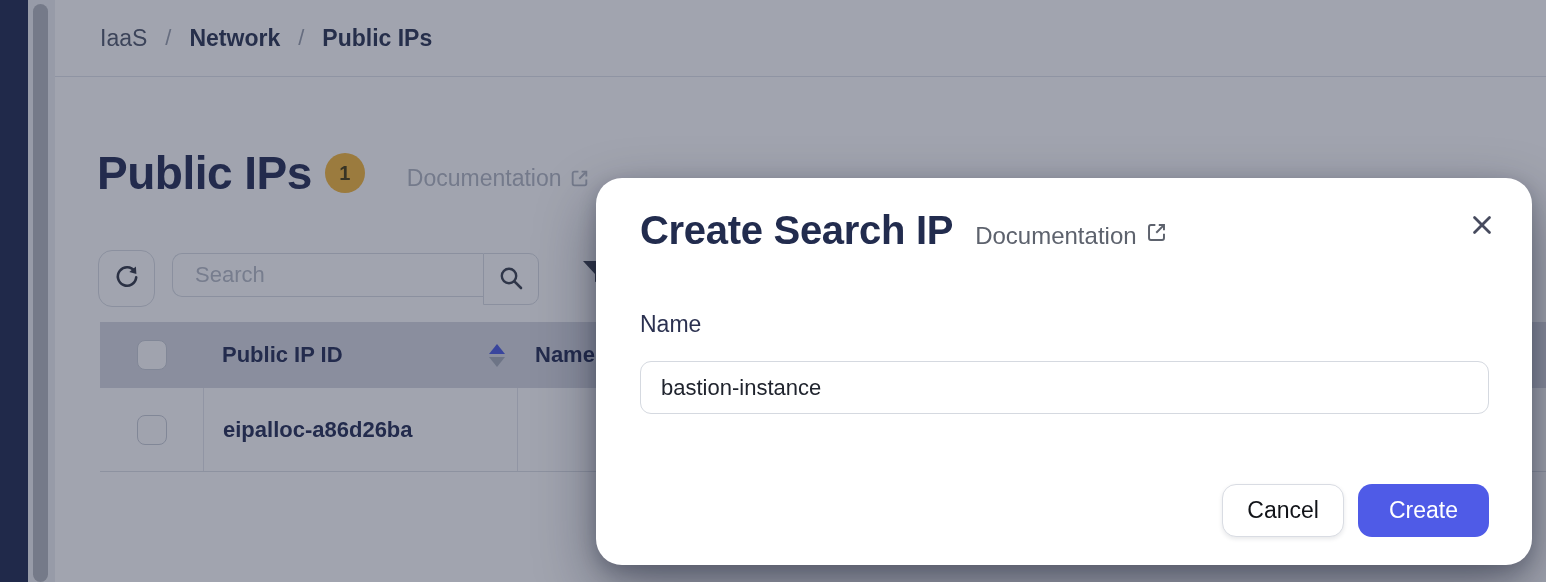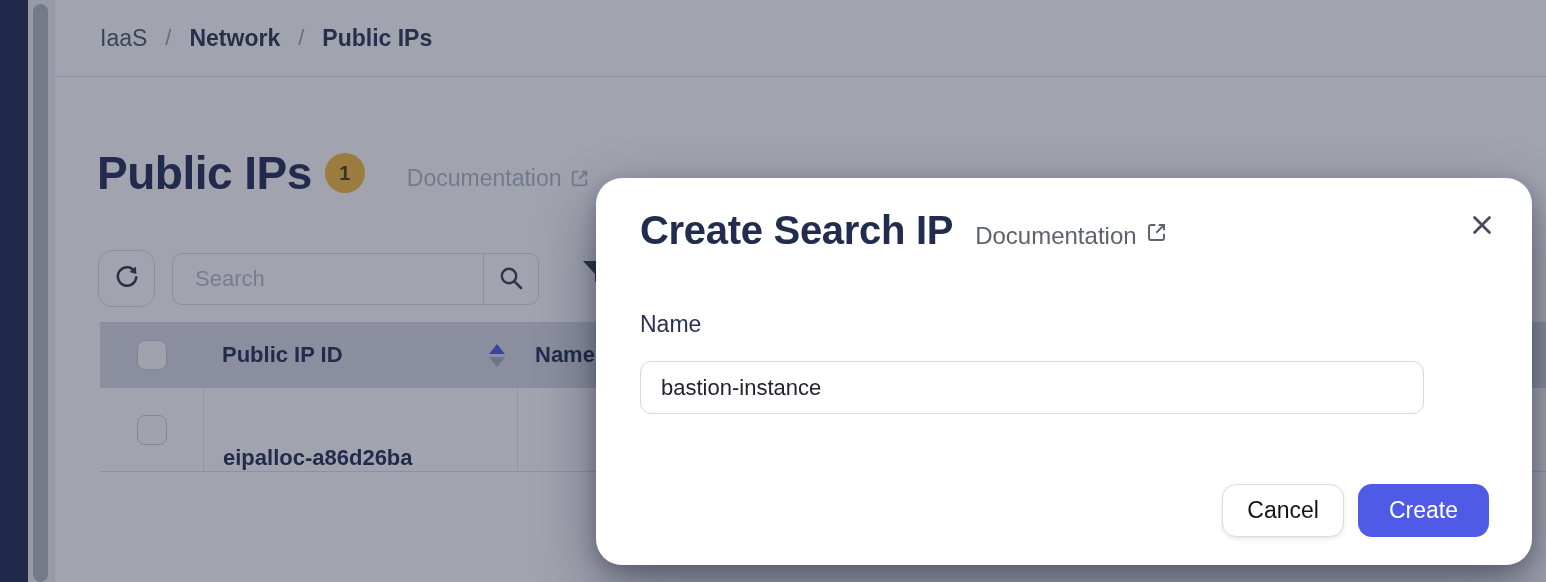--- a/index.html
+++ b/index.html
@@ -21,49 +21,49 @@
   .content { position:absolute; left:0; right:0; top:101px; bottom:0; background:#fff; }
 
   .page-head { position:absolute; left:42px; top:45px; display:flex; align-items:center; }
   .page-title { font-size:46px; font-weight:bold; color:#263056; letter-spacing:-0.5px; }
   .count-badge { width:40px; height:40px; border-radius:50%; background:#f5b83d; color:#4a3f12; font-size:20px; font-weight:600; display:flex; align-items:center; justify-content:center; margin-left:13px; }
   .doc-link { display:flex; align-items:center; gap:7px; margin-left:42px; margin-top:10px; color:#b2b7c2; font-size:23px; cursor:pointer; }
   .doc-link svg { display:block; }
 
   .btn-refresh { position:absolute; left:43px; top:149px; width:57px; height:57px; border:1px solid #d9dde3; border-radius:14px; background:#fff; display:flex; align-items:center; justify-content:center; cursor:pointer; }
   .search-group { position:absolute; left:117px; top:152px; height:52px; display:flex; }
-  .search-input { width:311px; height:52px; border:1px solid #d9dde3; border-right:none; border-radius:10px 0 0 10px; font-size:22px; padding:0 22px; color:#20242e; background:#fff; outline:none; }
+  .search-input { width:311px; height:44px; border:1px solid #d9dde3; border-right:none; border-radius:10px 0 0 10px; font-size:22px; padding:0 22px; color:#20242e; background:#fff; outline:none; }
   .search-input::placeholder { color:#b7bcc6; }
   .search-btn { width:56px; height:52px; border:1px solid #d9dde3; border-radius:0 10px 10px 0; background:#fff; display:flex; align-items:center; justify-content:center; cursor:pointer; }
   .filter-btn { position:absolute; left:526px; top:158px; width:34px; height:32px; background:transparent; border:none; cursor:pointer; }
 
   .table { position:absolute; left:45px; right:0; top:221px; }
   .thead { display:flex; height:66px; background:#d7dae2; align-items:center; }
   .trow { display:flex; height:84px; background:#fff; border-bottom:1px solid #dde0e6; align-items:center; }
   .col-check { width:103px; display:flex; align-items:center; padding-left:37px; align-self:stretch; }
   .col-id { width:314px; display:flex; align-items:center; padding-left:19px; padding-right:12px; align-self:stretch; }
   .col-name { flex:1; display:flex; align-items:center; padding-left:18px; align-self:stretch; }
-  .trow .col-id, .trow .col-name { border-left:1px solid #e3e6ec;align-items:flex-end; }
+  .trow .col-id, .trow .col-name { border-left:1px solid #e3e6ec; }
   .th-label { font-size:22px; font-weight:bold; color:#263056; }
   .cell-id { font-size:22px; font-weight:bold; color:#263056; }
   .checkbox { width:30px; height:30px; border:1.5px solid #c9cdd6; border-radius:8px; background:#fdfdfe; cursor:pointer; }
   .sort { margin-left:auto; display:flex; flex-direction:column; gap:3px; cursor:pointer; }
   .sort .up { width:0; height:0; border-left:8px solid transparent; border-right:8px solid transparent; border-bottom:10px solid #4c5ce0; }
   .sort .down { width:0; height:0; border-left:8px solid transparent; border-right:8px solid transparent; border-top:10px solid #a6acb9; }
 
   
   .backdrop { position:absolute; inset:0; background:rgba(30,38,64,0.42); z-index:40; }
   .modal { position:absolute; left:596px; top:178px; width:936px; height:387px; background:#fff; border-radius:26px; z-index:50;
            box-shadow:0 24px 60px rgba(10,15,35,0.40), 0 6px 18px rgba(10,15,35,0.22); }
   .modal-head { position:absolute; left:44px; top:30px; display:flex; align-items:center; }
   .modal-title { font-size:40px; font-weight:bold; color:#222c4e; letter-spacing:-0.3px; }
   .modal-doc { display:flex; align-items:center; gap:8px; margin-left:22px; margin-top:10px; color:#5d626d; font-size:24px; cursor:pointer; }
   .modal-close { position:absolute; right:30px; top:28px; width:40px; height:40px; background:transparent; border:none; display:flex; align-items:center; justify-content:center; cursor:pointer; }
   .field-label { position:absolute; left:44px; top:133px; font-size:23px; color:#2b3150; font-weight:500; }
-  .name-input { position:absolute; left:44px; top:183px; width:784px; height:53px; border:1.5px solid #d5d9e0; border-radius:11px; font-size:22px; color:#20242e; padding:0 20px; outline:none; background:#fff; }
+  .name-input { position:absolute; left:44px; top:183px; width:849px; height:53px; border:1.5px solid #d5d9e0; border-radius:11px; font-size:22px; color:#20242e; padding:0 20px; outline:none; background:#fff; }
   .modal-footer { position:absolute; right:43px; bottom:28px; display:flex; gap:14px; }
   .btn-cancel { height:53px; padding:0 24px; background:#fff; border:1px solid #d9dce3; border-radius:14px; font-size:23px; color:#111318; cursor:pointer; font-family:inherit; box-shadow:0 2px 4px rgba(20,25,45,0.10); }
   .btn-create { height:53px; padding:0 31px; background:#4f5be7; border:none; border-radius:14px; font-size:23px; color:#ffffff; font-weight:500; cursor:pointer; font-family:inherit; }
 </style>
 </head>
 <body>
 
 <div class="rail"></div>
 <div class="gutter">
   <div class="gutter-thumb"></div>

